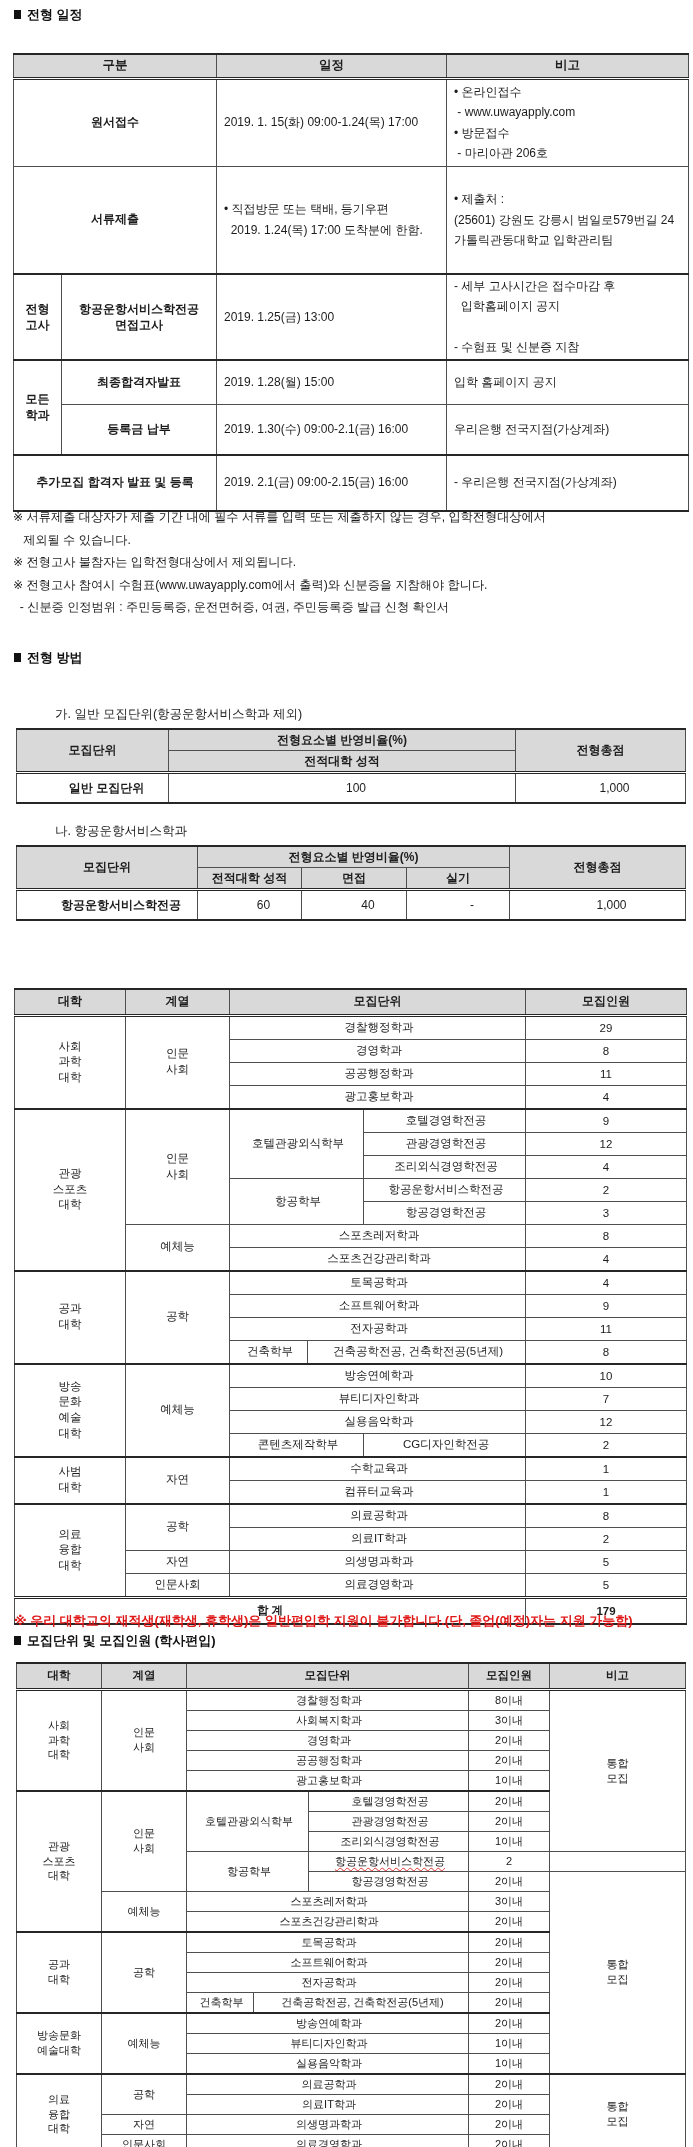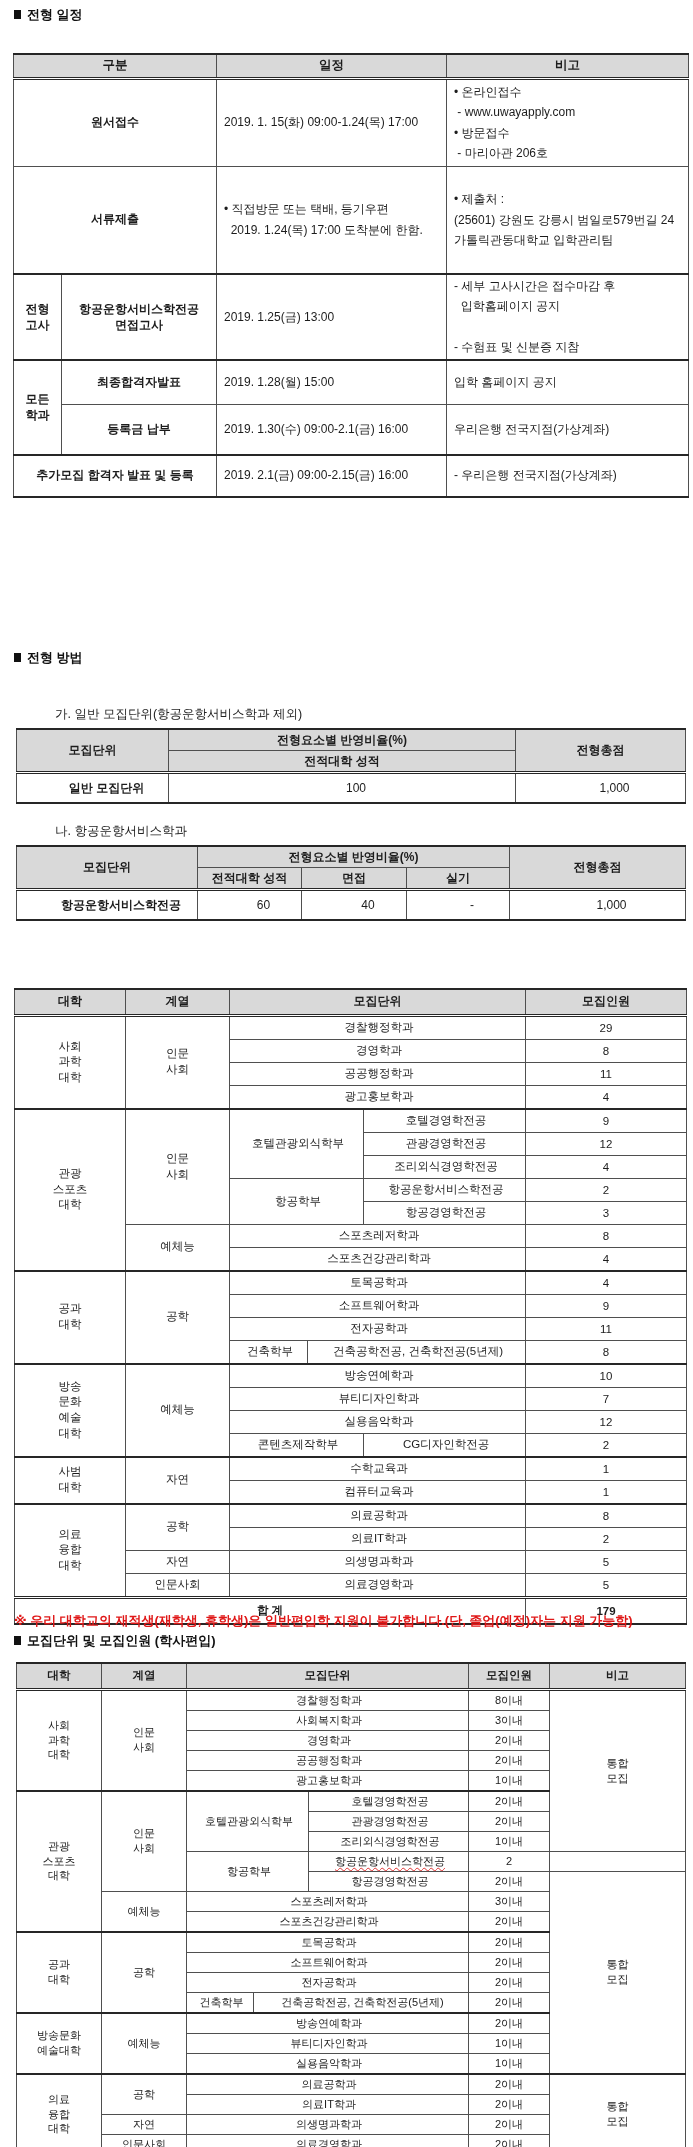--- a/index.html
+++ b/index.html
@@ -96,28 +96,33 @@
 학과</td>
       <td class="b">최종합격자발표</td>
       <td class="pw">2019. 1.28(월) 15:00</td>
       <td class="pw">입학 홈페이지 공지</td>
     </tr>
     <tr style="height:50px">
       <td class="b">등록금 납부</td>
       <td class="pw">2019. 1.30(수) 09:00-2.1(금) 16:00</td>
       <td class="pw">우리은행 전국지점(가상계좌)</td>
     </tr>
-    <tr class="gb" style="height:42px">
+    <tr class="gb" style="height:56px">
       <td colspan="2" class="b">추가모집 합격자 발표 및 등록</td>
       <td class="pw">2019. 2.1(금) 09:00-2.15(금) 16:00</td>
       <td class="pw">- 우리은행 전국지점(가상계좌)</td>
     </tr>
   </tbody>
     </table>
 
+  <div class="abs notes" style="left:13px; top:506px; width:675px;">※ 서류제출 대상자가 제출 기간 내에 필수 서류를 입력 또는 제출하지 않는 경우, 입학전형대상에서
+   제외될 수 있습니다.
+※ 전형고사 불참자는 입학전형대상에서 제외됩니다.
+※ 전형고사 참여시 수험표(www.uwayapply.com에서 출력)와 신분증을 지참해야 합니다.
+  - 신분증 인정범위 : 주민등록증, 운전면허증, 여권, 주민등록증 발급 신청 확인서</div>
 
   <div class="abs sec-title" style="left:14px; top:649px;">
     <span class="sq"></span><span>전형 방법</span>
   </div>
 
   <div class="abs subtitle" style="left:55px; top:706px;">가. 일반 모집단위(항공운항서비스학과 제외)</div>
 
   <table class="tbl t-meth abs" style="left:16px; top:728px; width:669px;">
     <colgroup>
         <col style="width:152px">

